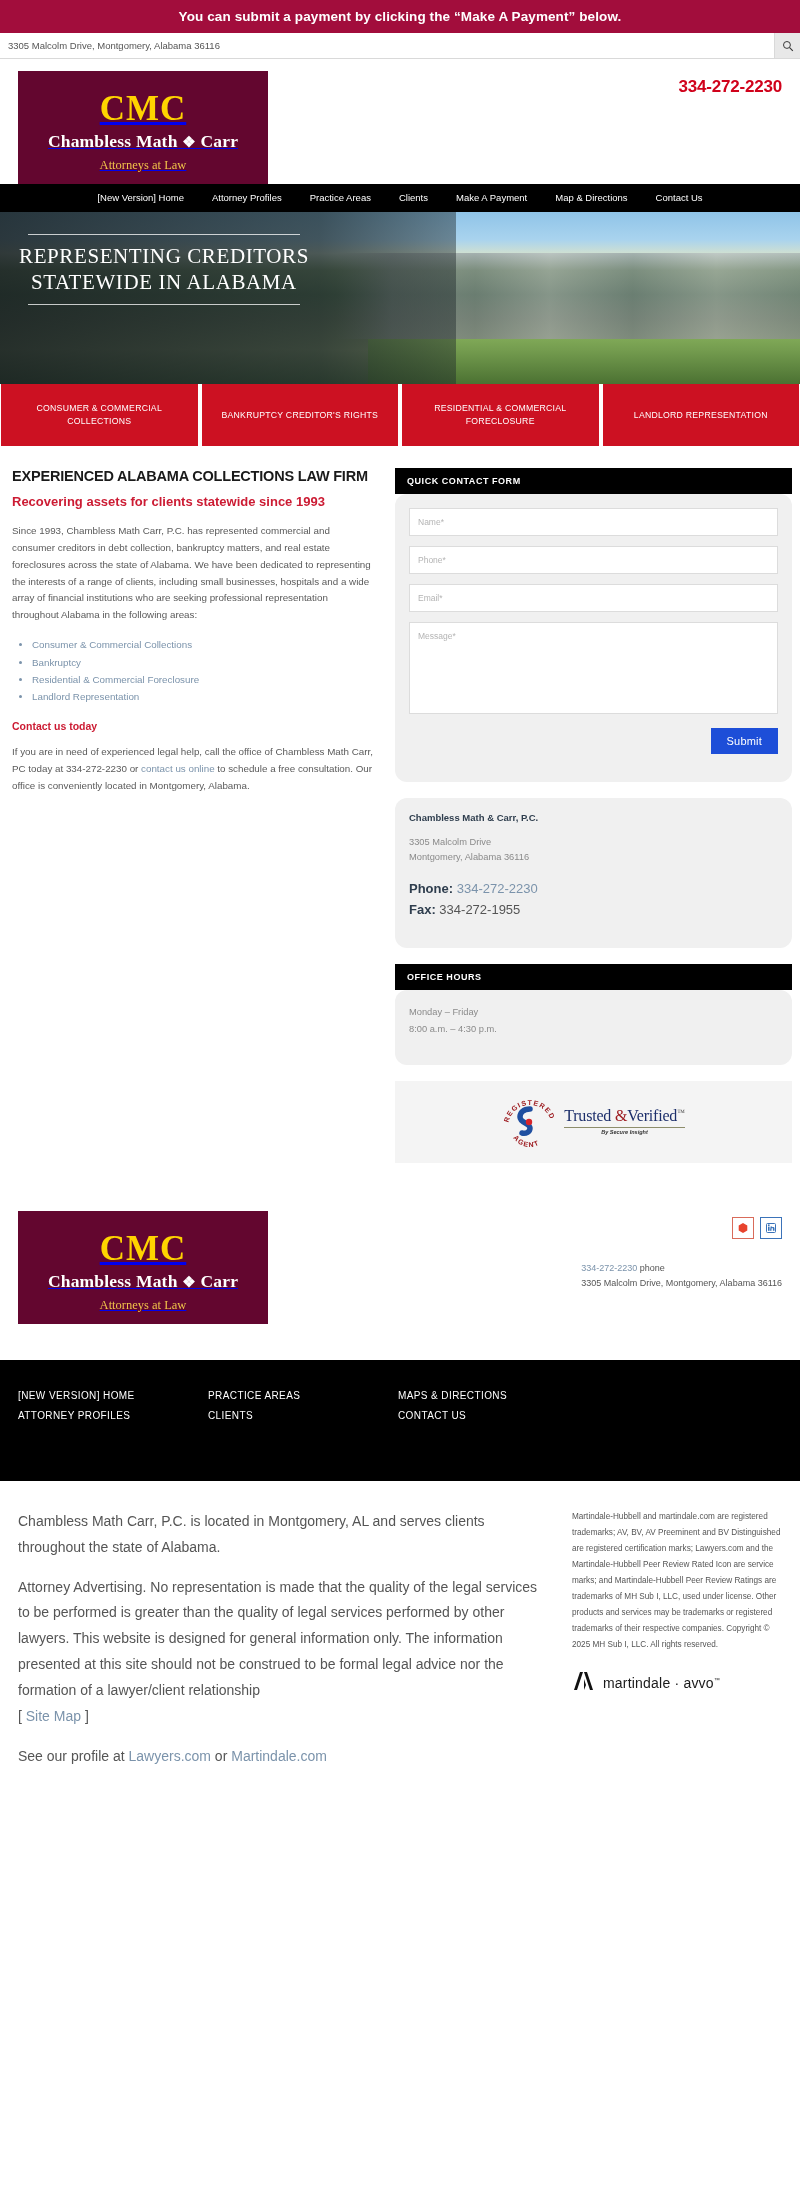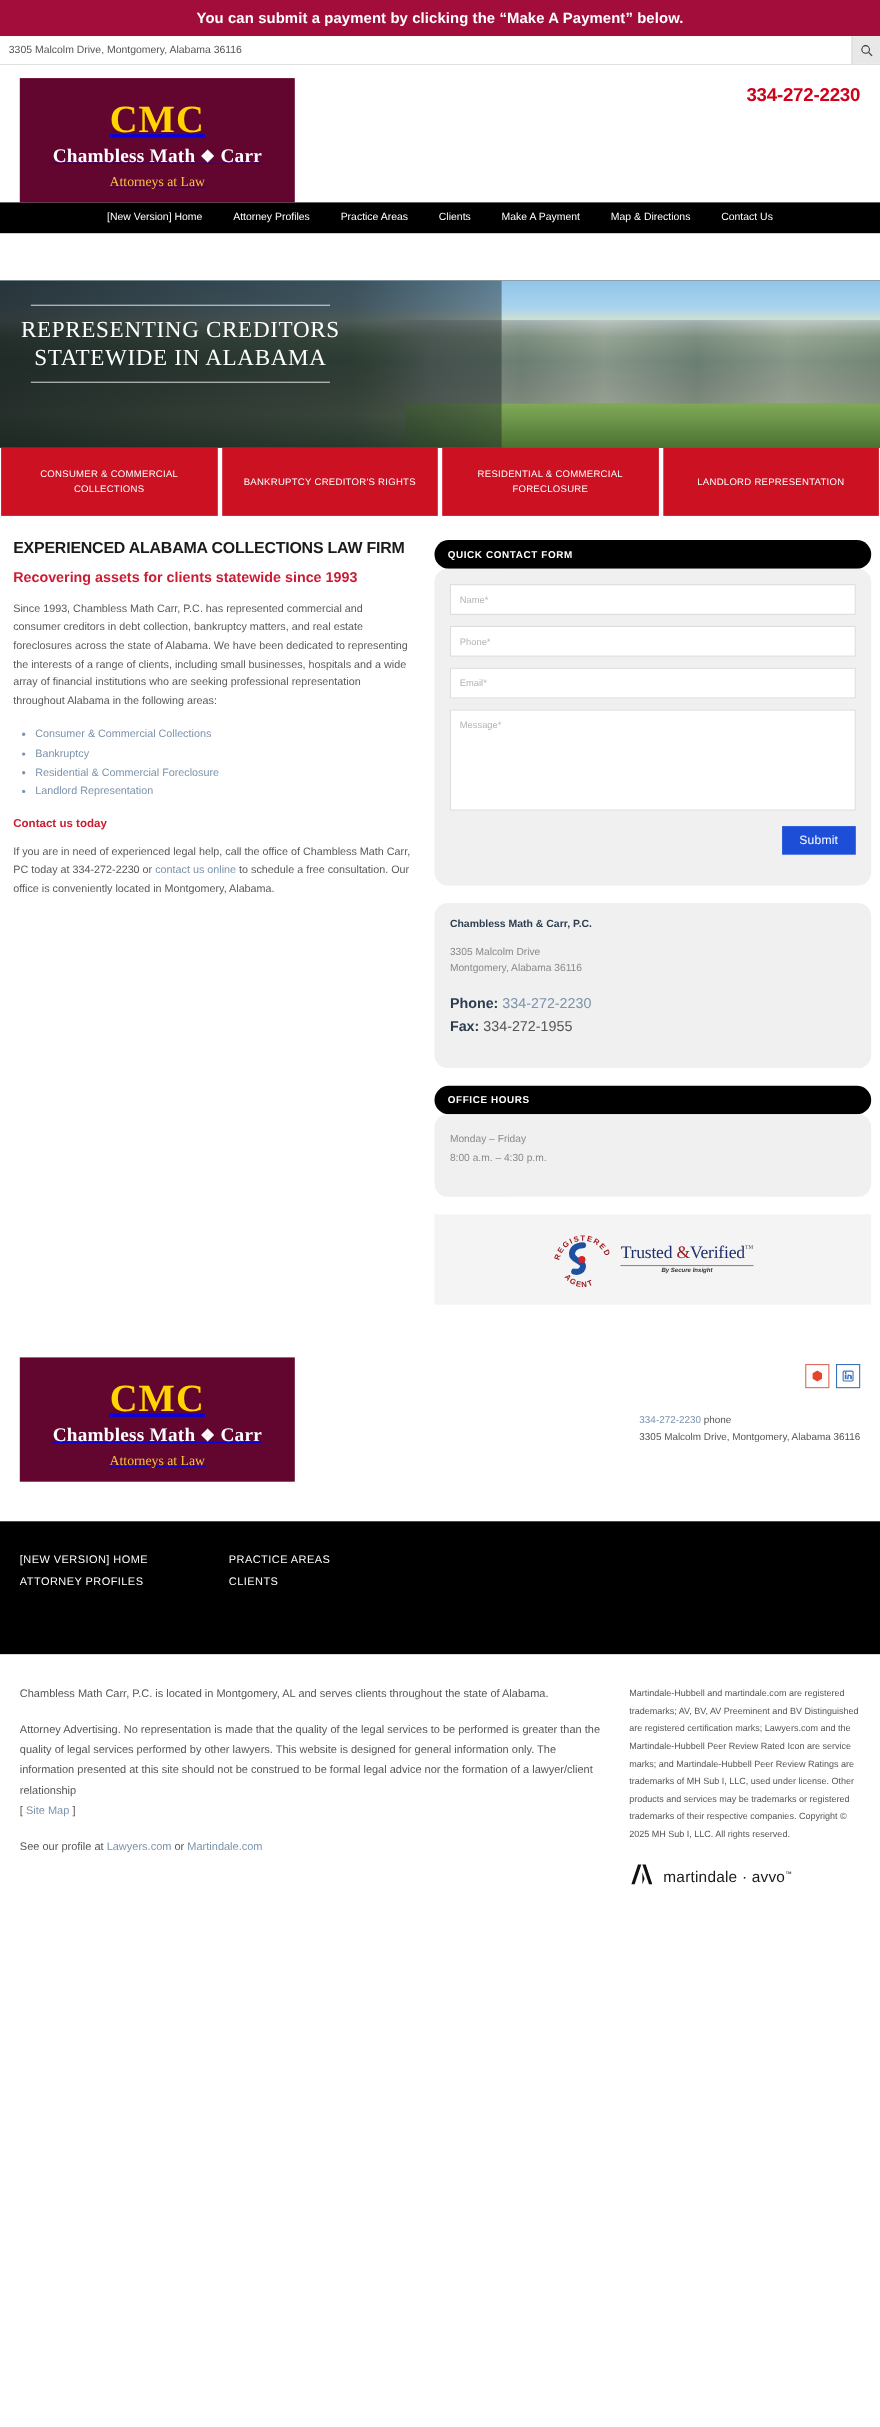--- a/index.html
+++ b/index.html
@@ -119,24 +119,23 @@
     text-decoration:none;
     font-size:9.5px;
     padding:0 14px;
     white-space:nowrap;
     line-height:28px;
   }
 
   
   .hero {
     position:relative;
-    height:152px;
+    height:172px;
     overflow:hidden;
     background:#1e2d2f;
-    margin-top:43px;
   }
   .hero-photo {
     position:absolute; inset:0;
     background:
       linear-gradient(to bottom, #8fc4e8 0%, #a9d3ee 16%, #cfe0d2 24%, #7e9a70 34%, #5c7a57 48%, #6f8060 62%, #8a9a6e 80%, #4f6b3f 100%);
   }
   
   .hero-photo::after {
     content:"";
     position:absolute;
@@ -243,21 +242,20 @@
 
   
   .widget { margin-bottom:16px; }
   .widget-head {
     background:#000000;
     color:#ffffff;
     font-size:9px;
     font-weight:bold;
     letter-spacing:.55px;
     padding:8px 12px;
-    border-radius:13px;
   }
   .widget-body {
     background:#f0f0f0;
     padding:14px 14px 28px 14px;
     border-radius:12px;
   }
   .field {
     display:block;
     width:100%;
     border:1px solid #dcdcdc;
@@ -360,21 +358,21 @@
   
   .legal {
     display:flex;
     padding:28px 18px 40px 18px;
     gap:26px;
     background:#fff;
   }
   .legal-left { flex:1; }
   .legal-right { width:210px; }
   .legal p {
-    font-size:10px;
+    font-size:14px;
     line-height:1.85;
     color:#555;
     margin:0 0 14px 0;
   }
   .legal a { color:#7b93ab; text-decoration:none; }
   .legal-right p { font-size:8.2px; line-height:1.95; }
   .ma-logo {
     display:flex; align-items:center; gap:7px; margin-top:18px;
   }
   .ma-mark { display:block; }
@@ -557,20 +555,24 @@
 
 <div class="footer-nav">
   <div class="fn-col">
     <a href="#">[NEW VERSION] HOME</a>
     <a href="#">ATTORNEY PROFILES</a>
   </div>
   <div class="fn-col">
     <a href="#">PRACTICE AREAS</a>
     <a href="#">CLIENTS</a>
   </div>
+  <div class="fn-col">
+    <a href="#">MAPS &amp; DIRECTIONS</a>
+    <a href="#">CONTACT US</a>
+  </div>
 </div>
 
 <div class="legal">
   <div class="legal-left">
     <p>Chambless Math Carr, P.C. is located in Montgomery, AL and serves clients throughout the state of Alabama.</p>
     <p><span>Attorney Advertising. No representation is made that the quality of the legal services to be performed is greater than the quality of legal services performed by other lawyers. This website is designed for general information only. The information presented at this site should not be construed to be formal legal advice nor the formation of a lawyer/client relationship</span><br><span>[ </span><a href="#">Site Map</a><span> ]</span></p>
     <p><span>See our profile at </span><a href="#">Lawyers.com</a><span> or </span><a href="#">Martindale.com</a></p>
   </div>
   <div class="legal-right">
     <p>Martindale-Hubbell and martindale.com are registered trademarks; AV, BV, AV Preeminent and BV Distinguished are registered certification marks; Lawyers.com and the Martindale-Hubbell Peer Review Rated Icon are service marks; and Martindale-Hubbell Peer Review Ratings are trademarks of MH Sub I, LLC, used under license. Other products and services may be trademarks or registered trademarks of their respective companies. Copyright © 2025 MH Sub I, LLC. All rights reserved.</p>

